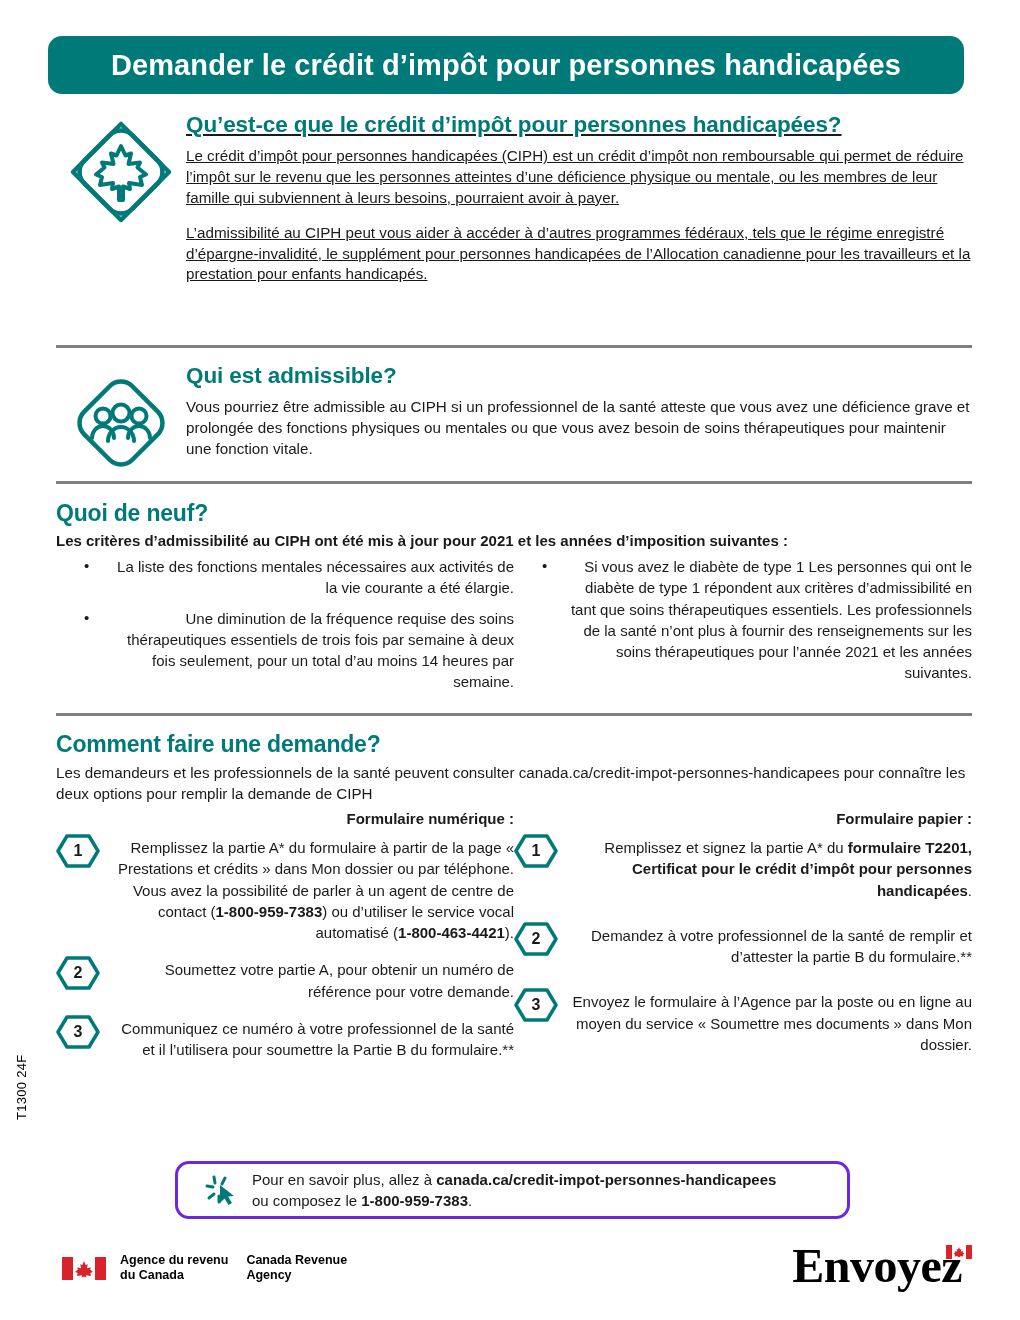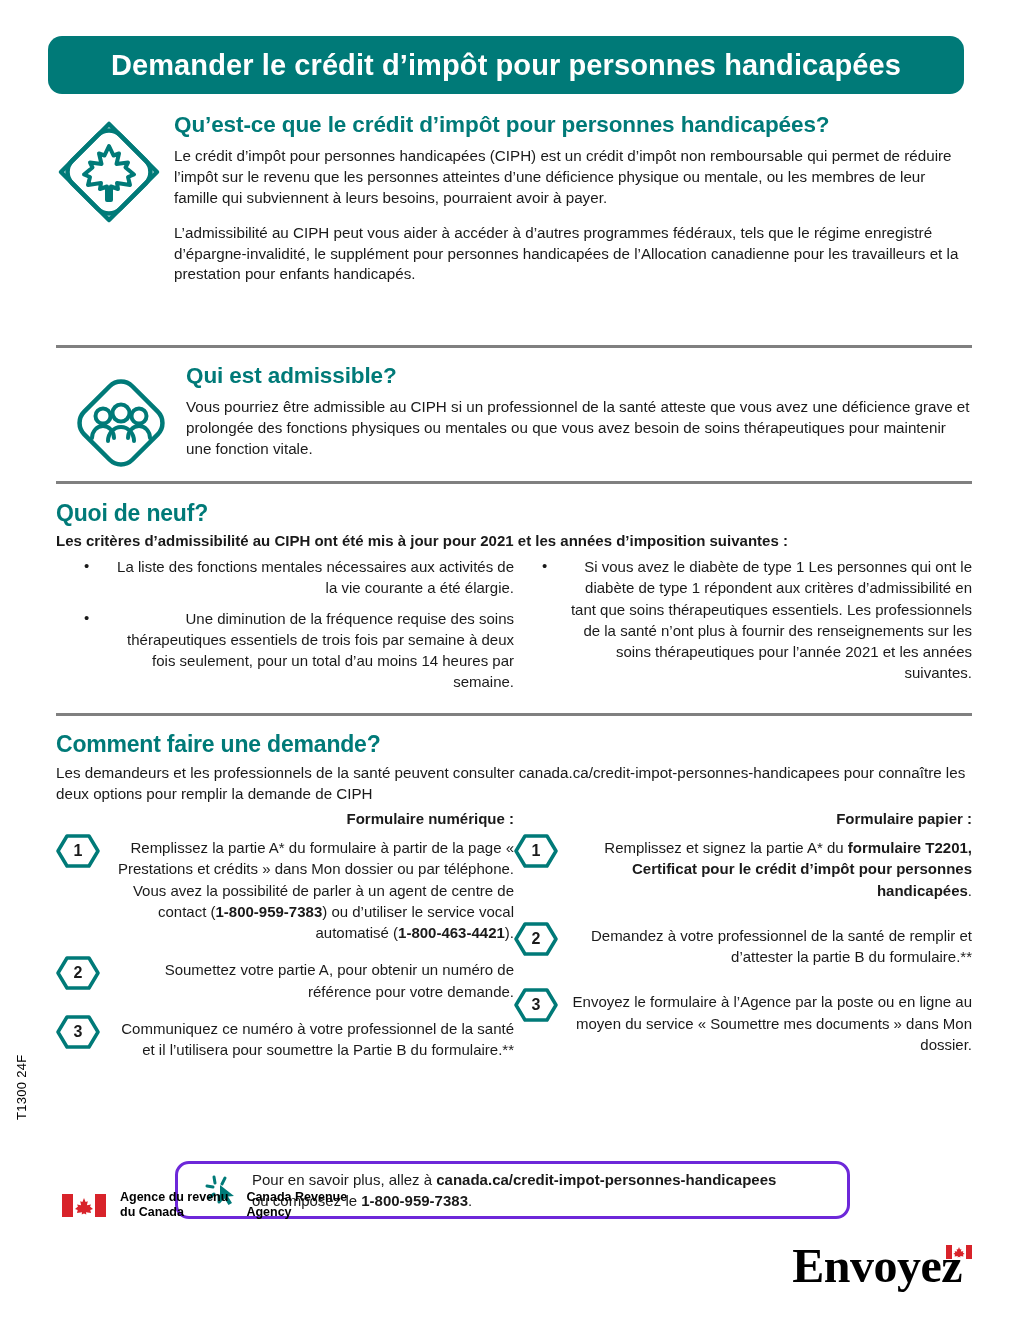--- a/index.html
+++ b/index.html
@@ -208,21 +208,21 @@
     font-size: 15px;
     line-height: 1.4;
     padding-left: 4px;
   }
   .callout-text b { font-weight: bold; }
 
   
   .footer-left {
     position: absolute;
     left: 62px;
-    top: 1190px;
+    top: 1253px;
     display: flex;
     align-items: center;
   }
   .flag-sm {
     width: 44px; height: 23px;
     position: relative;
     margin-right: 14px;
     flex: 0 0 44px;
   }
   .wordmark-lines {
@@ -261,21 +261,21 @@
 <body>
 
 <div class="page">
 
   <div class="form-code">T1300 24F</div>
 
   <div class="banner">
     <div class="banner-title">Demander le crédit d’impôt pour personnes handicapées</div>
   </div>
 
-  <div class="icon-section" style="left:44px; top:112px; width:916px;">
+  <div class="icon-section" style="left:56px; top:112px; width:916px;text-decoration:underline;">
     <div class="icon-box">
       <svg width="108" height="108" viewBox="0 0 108 108" aria-hidden="true">
         <path d="M54 6 L102 54 L54 102 L6 54 Z" fill="none" stroke="#007A78" stroke-width="4.5" stroke-linejoin="round" rx="12"></path>
         <path d="M33 18 H75 A15 15 0 0 1 90 33 V75 A15 15 0 0 1 75 90 H33 A15 15 0 0 1 18 75 V33 A15 15 0 0 1 33 18 Z" fill="none" stroke="none"></path>
         <g transform="translate(54 54) rotate(45) translate(-54 -54)">
           <rect x="20" y="20" width="68" height="68" rx="16" ry="16" fill="none" stroke="#007A78" stroke-width="4.5"></rect>
         </g>
         <path d="M54 28 L58.5 37.5 L64 35.5 L61.5 46 L73 44.5 L70.5 49.5 L79 56.5 L73 59 L75 67 L62 65 L63 71 L56 68.5 L56 82 L52 82 L52 68.5 L45 71 L46 65 L33 67 L35 59 L29 56.5 L37.5 49.5 L35 44.5 L46.5 46 L44 35.5 L49.5 37.5 Z" fill="none" stroke="#007A78" stroke-width="4" stroke-linejoin="round"></path>
       </svg>
     </div>

